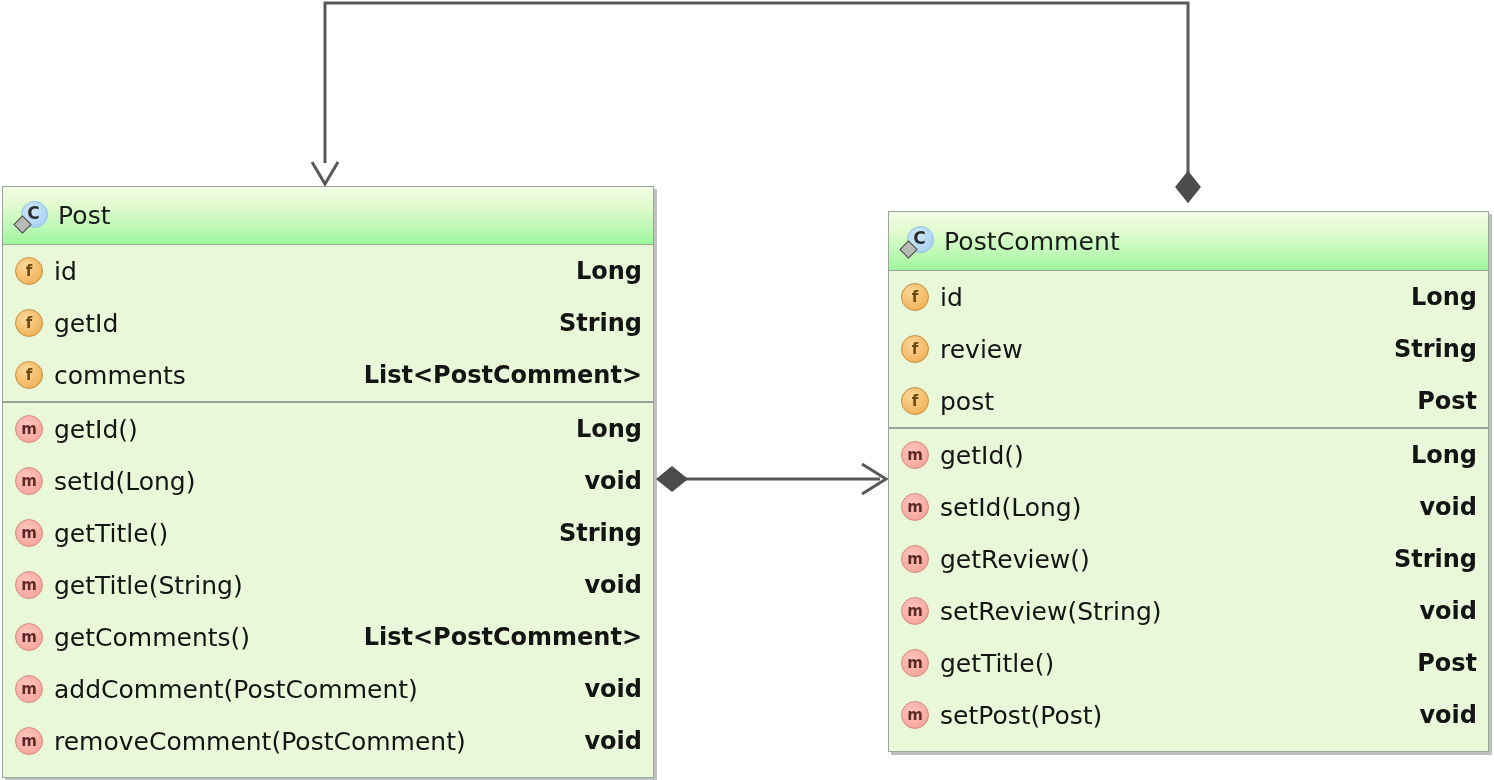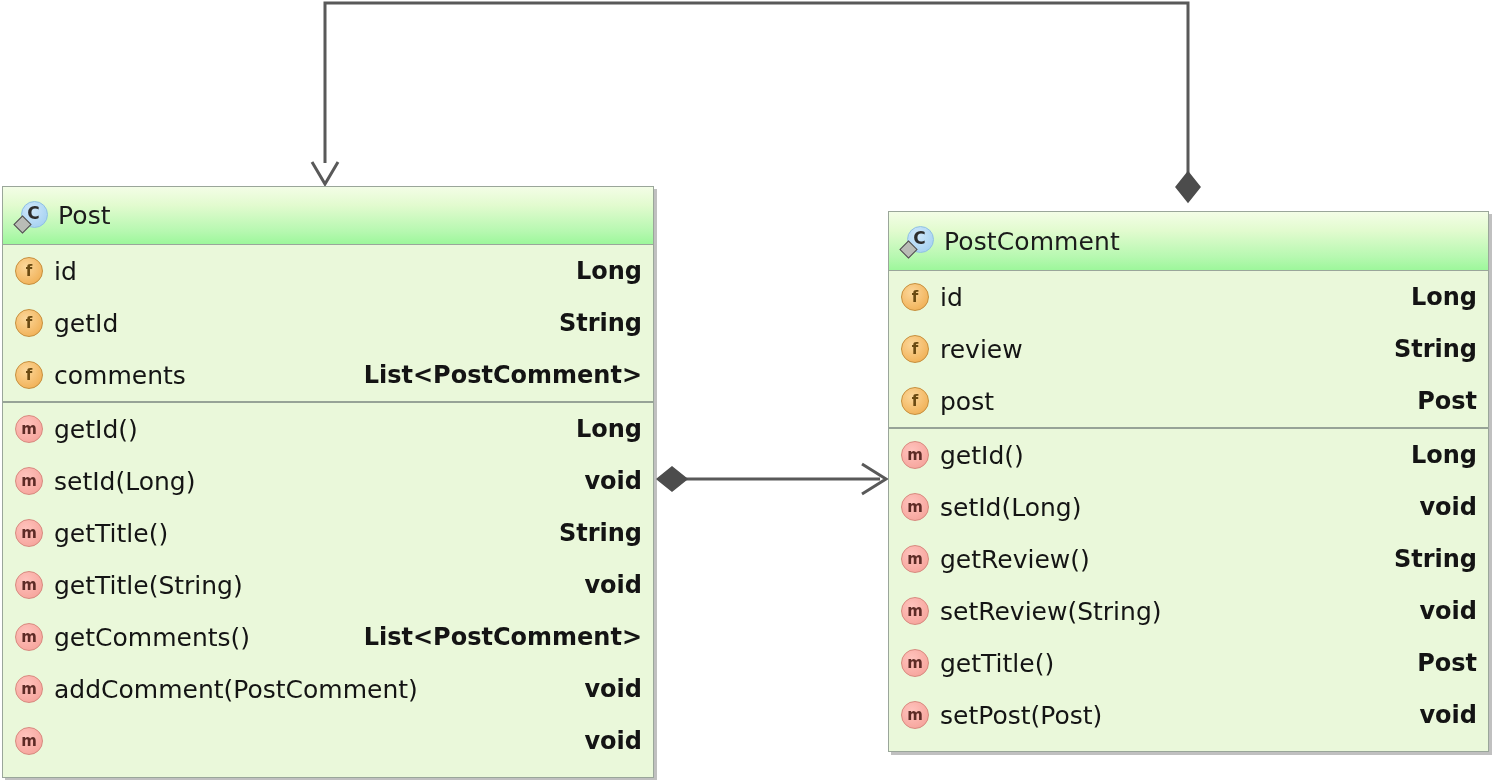--- a/index.html
+++ b/index.html
@@ -248,20 +248,21 @@
         <span class="row-name">getComments()</span>
         <span class="row-type">List&lt;PostComment&gt;</span>
       </div>
       <div class="uml-row">
         <span class="member-icon icon-method">m</span>
         <span class="row-name">addComment(PostComment)</span>
         <span class="row-type">void</span>
       </div>
       <div class="uml-row">
         <span class="member-icon icon-method">m</span>
+        <span class="row-name">removeComment(PostComment)</span>
         <span class="row-type">void</span>
       </div>
     </div>
   </div>
 
   <div class="uml-class" id="class-postcomment">
 
     <div class="uml-header">
       <span class="class-icon">
         <span class="circle"></span>

